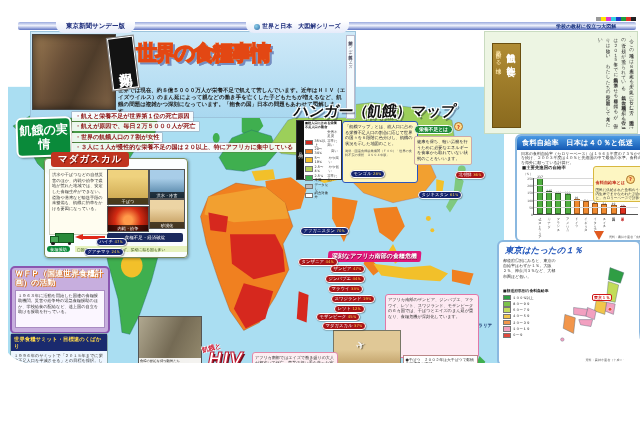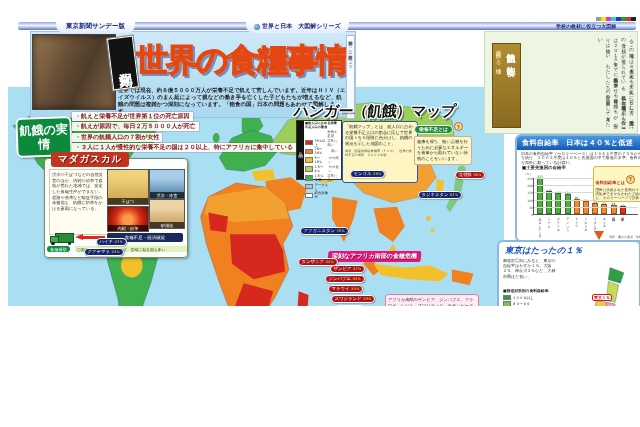--- a/index.html
+++ b/index.html
@@ -1,17 +1,17 @@
 <!DOCTYPE html>
 <html><head>
 <meta charset="utf-8">
 <style>
   html,body{margin:0;padding:0;background:#fff;}
-  .page{position:relative;width:640px;height:306px;background:#fff;overflow:hidden;
-        font-family:"DejaVu Sans","Liberation Sans",sans-serif;color:#222;}
+  .page{position:relative;width:640px;height:363px;background:#fff;overflow:hidden;
+        font-family:"DejaVu Sans","Liberation Sans",sans-serif;color:#222;border-radius:31px;}
   
   .mast-bar{position:absolute;left:18px;top:22px;width:618px;height:8px;z-index:5;
     background:linear-gradient(180deg,#9aaade,#eef1fb 45%,#5f74c4);border-radius:2px;}
   .mast-left{position:absolute;left:56px;top:21px;z-index:6;font-size:6.5px;font-weight:bold;color:#1a2a7a;
     background:linear-gradient(#ffffff,#e6ebfa);padding:1px 10px 2px;border-radius:0 0 8px 8px;}
   .mast-center{position:absolute;left:246px;top:21px;z-index:6;font-size:6px;font-weight:bold;color:#1a2a7a;
     background:linear-gradient(#ffffff,#e6ebfa);padding:1px 8px 2px;border-radius:0 0 8px 8px;display:flex;gap:2px;align-items:center;}
   .globe{width:6px;height:6px;border-radius:50%;display:inline-block;
     background:radial-gradient(circle at 35% 35%,#8ecfe8,#2a6aa8);}
   .mast-right{position:absolute;left:556px;top:23px;z-index:6;font-size:5px;font-weight:bold;color:#16307e;}
@@ -21,21 +21,21 @@
   #worldmap{position:absolute;left:8px;top:84px;z-index:1;}
   
   .title-panel{position:absolute;left:30px;top:31px;width:324px;height:85px;z-index:4;
     background:linear-gradient(180deg,#cfe9f8,#a9d8f0);border:1px solid #9cc4dc;}
   .children-photo{position:absolute;left:32px;top:34px;width:82px;height:74px;z-index:5;
     background:linear-gradient(115deg,#9a7a52 0%,#6a5038 35%,#4e3c2a 60%,#86684a 100%);
     box-shadow:inset 0 0 8px rgba(0,0,0,.6);border:1px solid #444;}
   .badge{position:absolute;left:110px;top:37px;width:24px;height:50px;z-index:7;background:#131313;
     border:1.5px solid #fff;box-shadow:0 0 0 1px #8a8a8a;color:#fff;writing-mode:vertical-rl;
     font-size:13px;font-weight:bold;display:flex;align-items:center;justify-content:center;transform:rotate(-7deg);}
-  .main-title{position:absolute;left:136px;top:39px;z-index:6;font-size:32px;font-weight:900;letter-spacing:-2px;
+  .main-title{position:absolute;left:136px;top:39px;z-index:6;font-size:21px;font-weight:900;letter-spacing:-2px;
     white-space:nowrap;font-family:"DejaVu Serif","Liberation Serif",serif;
     background:linear-gradient(180deg,#fffbe2 8%,#ffd26a 48%,#ff9226 82%);
     -webkit-background-clip:text;background-clip:text;color:transparent;
     -webkit-text-stroke:1.3px #e34713;filter:drop-shadow(2px 2.5px 0 rgba(55,70,150,.55));}
   .lead{position:absolute;left:118px;top:87px;width:228px;height:28px;z-index:6;
     font-size:5.5px;line-height:1.3;font-weight:bold;color:#222;}
   .side-note{position:absolute;left:346px;top:35px;height:78px;z-index:6;writing-mode:vertical-rl;
     font-size:4px;color:#556;background:rgba(255,255,255,.85);padding:2px 1px;border:0.5px solid #bbc;}
   
   .article-panel{position:absolute;left:484px;top:31px;width:152px;height:101px;z-index:5;
@@ -304,20 +304,24 @@
     <div class="truck">
       <span class="cargo"></span>
         <span class="cab"></span>
         <span class="w1"></span>
         <span class="w2"></span>
     </div>
     <div class="cause-aid">食糧援助</div>
     <div class="cause-note">自国の農作物だけでは賄えず、援助に頼る国も多い</div>
   </div>
 
+  <div class="wfp-box">
+    <div class="wfp-heading">ＷＦＰ（国連世界食糧計画）の活動</div>
+    <div class="wfp-body">１９６３年に活動を開始した国連の食糧援助機関。災害や紛争時の緊急食糧援助のほか、学校給食の配給など、途上国の自立を助ける援助を行っている。</div>
+  </div>
   <div class="summit-box">
     <div class="summit-heading">世界食糧サミット・目標遠のくばかり</div>
     <div class="summit-body">１９９６年のサミットで「２０１５年までに栄養不足人口を半減させる」との目標を採択。しかし現状のままでは達成は大きく遅れる見通しだ。</div>
   </div>
 
   <div class="hm-title">ハンガー（飢餓）マップ</div>
   <div class="hm-legend">
     <div class="tab">凡例</div>
     <div class="lbody">
       <div class="lheader">■総人口に占める栄養不足人口の割合</div>

